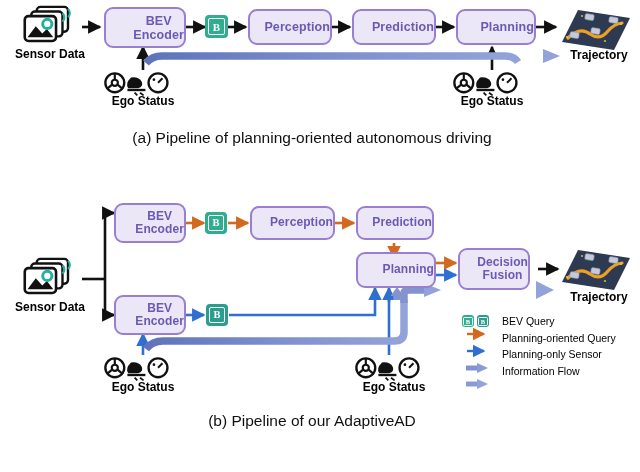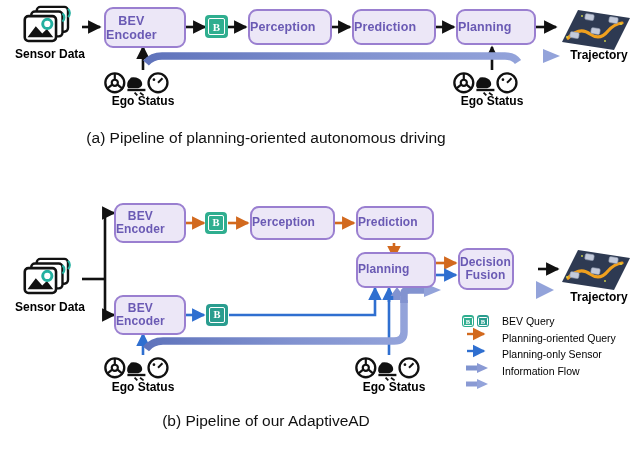--- a/index.html
+++ b/index.html
@@ -13,21 +13,21 @@
   #stage{position:absolute;left:0;top:0;width:640px;height:472px;}
   svg.layer{position:absolute;left:0;top:0;width:640px;height:472px;overflow:visible;}
 
   
   .pbox{
     position:absolute;
     background:#ece7f7;
     border:2px solid #9a7fd0;
     border-radius:9px;
     box-sizing:border-box;
-    display:flex;align-items:center;justify-content:flex-start;
+    display:flex;align-items:center;justify-content:flex-end;
     color:#6a5ab4;
     font-weight:bold;
     line-height:1.12;
     text-align:center;
     letter-spacing:.1px;
   }
 
   
   .bevq{
     position:absolute;
@@ -44,20 +44,21 @@
     font-weight:bold;
     font-family:"Liberation Serif", serif;
   }
 
   
   .caption{
     position:absolute;
     width:532px;text-align:center;
     color:#111111;
     font-size:15.5px;
+    padding-left:46px;
   }
   .ilabel{
     position:absolute;
     text-align:center;
     color:#000000;
     font-weight:bold;
     font-size:12px;
     white-space:nowrap;
   }
 
@@ -381,21 +382,21 @@
   </div>
 
   <div class="pbox" style="left:356px;top:206px;width:78px;height:34px;font-size:12px;">
     <span>Prediction</span>
   </div>
 
   <div class="pbox" style="left:356px;top:252px;width:80px;height:36px;font-size:12px;">
     <span>Planning</span>
   </div>
 
-  <div class="pbox" style="left:458px;top:248px;width:56px;height:42px;font-size:12px;">
+  <div class="pbox" style="left:458px;top:248px;width:72px;height:42px;font-size:12px;">
     <span>
       <span>Decision</span><br>
       <span>Fusion</span>
     </span>
   </div>
 
   <div class="pbox" style="left:114px;top:295px;width:72px;height:40px;font-size:12px;">
     <span>
       <span>BEV</span><br>
       <span>Encoder</span>

